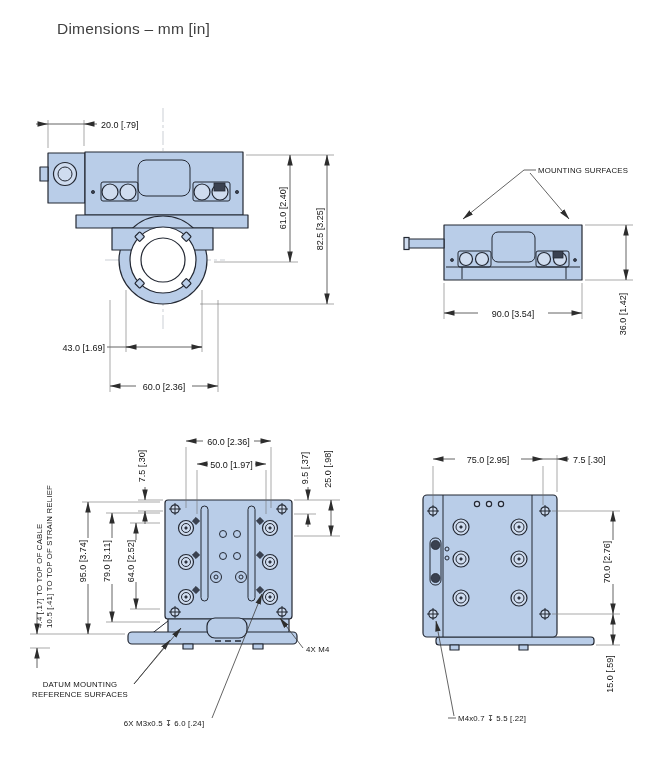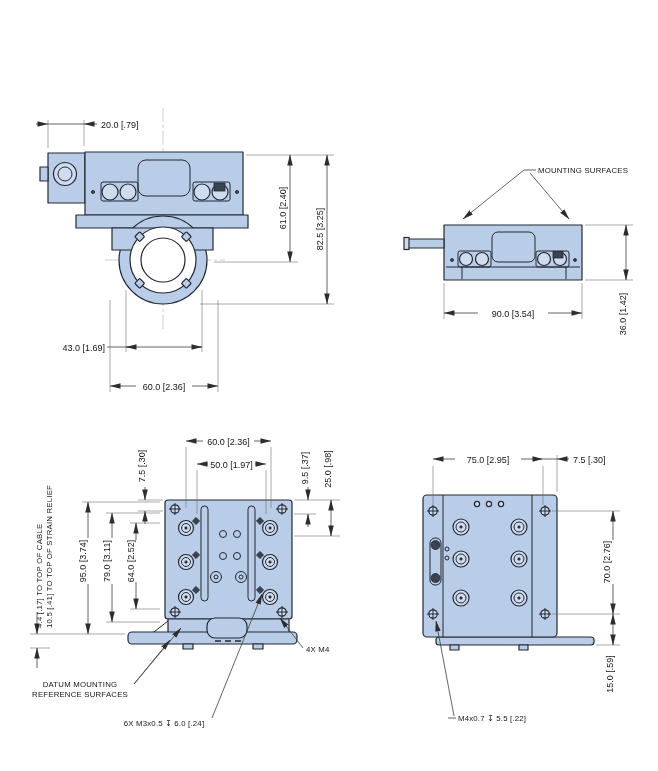--- a/index.html
+++ b/index.html
@@ -21,20 +21,21 @@
   .dark  { fill:var(--dark_detail,#3a4150); stroke:var(--outline,#232833); stroke-width:0.8; }
   .dim   { stroke:var(--dim_line,#3c3c3c); stroke-width:0.8; fill:none; }
   .ext   { stroke:#6e6e6e; stroke-width:0.6; fill:none; }
   .cl    { stroke:#a9afb8; stroke-width:0.6; fill:none; stroke-dasharray:14 3 3 3; }
   .dash  { stroke:var(--outline,#232833); stroke-width:1.6; stroke-dasharray:6 4; fill:none; }
 </style>
 </head>
 <body>
 
 <div class="page">
+  <div class="title">Dimensions – mm [in]</div>
 
   <svg width="658" height="771" viewBox="0 0 658 771">
     <defs>
       <marker id="ah" viewBox="0 0 12 8" refX="11.5" refY="4" markerWidth="11" markerHeight="7.3" markerUnits="userSpaceOnUse" orient="auto-start-reverse">
         <path d="M12 4 L0 1 L0 7 Z" fill="#2d2d2d"></path>
       </marker>
     </defs>
 
     <g>
       <g>

